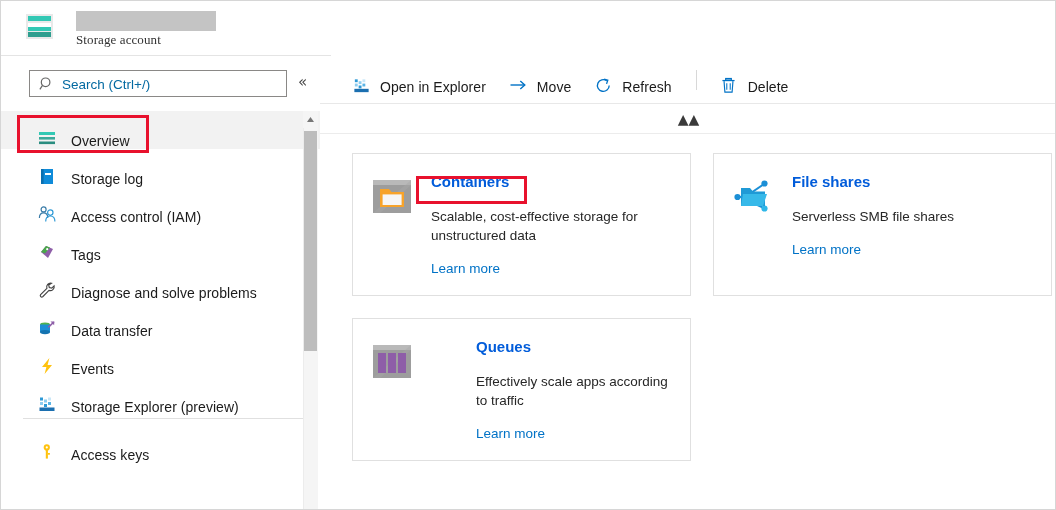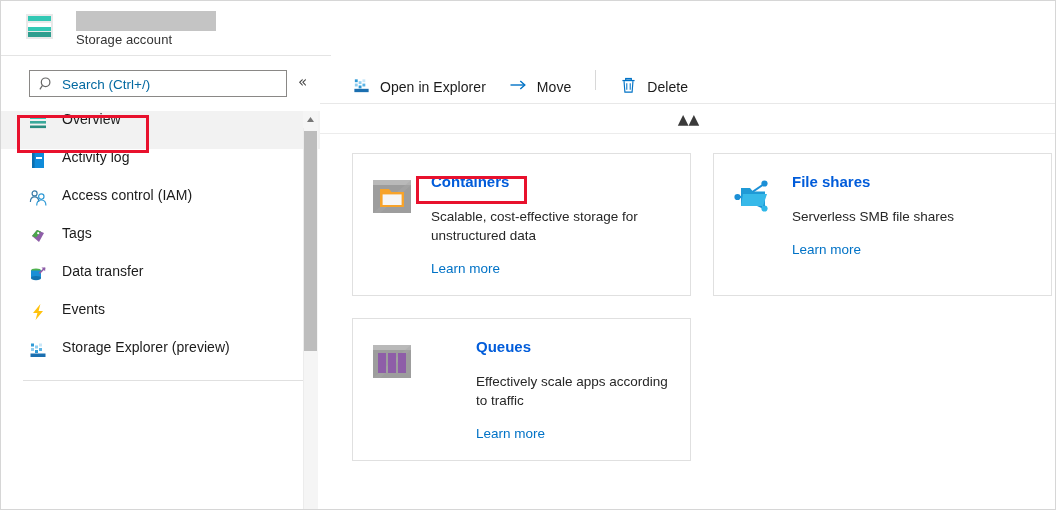--- a/index.html
+++ b/index.html
@@ -18,20 +18,21 @@
     border: 1px solid #d6d6d6;
     overflow: hidden;
   }
 
   
   .header {
     position: absolute; left: 0; top: 0;
     width: 330px; height: 55px;
     background: #ffffff;
     border-bottom: 1px solid #e4e4e4;
+    font-family: Liberation Serif, serif;
   }
   .hdr-icon {
     position: absolute; left: 22px; top: 9px;
     width: 33px; height: 33px;
   }
   .hdr-redacted {
     position: absolute; left: 75px; top: 10px;
     width: 140px; height: 20px;
     background: #c4c4c4;
   }
@@ -73,22 +74,22 @@
   .sidebar {
     position: absolute; left: 0; top: 110px;
     width: 330px; height: 400px;
     background: #ffffff;
     border-right: 1px solid #e4e4e4;
     overflow: hidden;
   }
   .nav-item {
     position: relative;
     height: 38px;
-    display: flex; align-items: flex-start;
-    padding-left: 26px;
+    display: flex; align-items: flex-end;
+    padding-left: 35px;
     cursor: pointer;
   }
   .nav-item.active { background: #f2f2f2; }
   .nav-ico {
     width: 22px; height: 22px;
     flex: 0 0 22px;
     display: flex; align-items: center; justify-content: center;
     margin-right: 13px;
   }
   .nav-label {
@@ -274,21 +275,21 @@
     </div>
 
     <div class="nav-item">
       <span class="nav-ico">
         <svg width="20" height="20" viewBox="0 0 20 20">
           <rect x="4" y="3" width="12" height="15" fill="#0f8bd9"></rect>
           <rect x="4" y="3" width="2.6" height="15" fill="#0a6fb0"></rect>
           <rect x="8" y="7" width="6" height="2" fill="#ffffff"></rect>
         </svg>
       </span>
-      <span class="nav-label">Activity log</span>
+      <span class="nav-label">Storage log</span>
     </div>
 
     <div class="nav-item">
       <span class="nav-ico">
         <svg width="20" height="20" viewBox="0 0 20 20">
           <circle cx="6.6" cy="5.4" r="2.5" fill="none" stroke="#3a7ca8" stroke-width="1.2"></circle>
           <path d="M2.4 14 C2.4 10.4 4.4 8.9 6.6 8.9 C8.8 8.9 10.8 10.4 10.8 14" fill="none" stroke="#3a7ca8" stroke-width="1.2"></path>
           <circle cx="13.3" cy="8.6" r="2.7" fill="none" stroke="#2f9ad6" stroke-width="1.2"></circle>
           <path d="M8.7 17.4 C8.7 13.5 10.9 12 13.3 12 C15.7 12 17.9 13.5 17.9 17.4" fill="none" stroke="#2f9ad6" stroke-width="1.2"></path>
         </svg>
@@ -300,20 +301,28 @@
       <span class="nav-ico">
         <svg width="20" height="20" viewBox="0 0 20 20">
           <path d="M4 10 L9 4 L16 7 L11 16 Z" fill="#8e5ea8"></path>
           <path d="M4 10 L9 4 L13 5.6 L8 11.6 Z" fill="#4aa84a"></path>
           <circle cx="10.2" cy="7.2" r="1.1" fill="#ffffff"></circle>
         </svg>
       </span>
       <span class="nav-label">Tags</span>
     </div>
 
+    <div class="nav-item">
+      <span class="nav-ico">
+        <svg width="20" height="20" viewBox="0 0 20 20">
+          <path d="M14.5 3.2 a3.9 3.9 0 0 0 -4.6 5.1 L3.6 14.6 a1.5 1.5 0 0 0 2.1 2.1 l6.3 -6.3 a3.9 3.9 0 0 0 5.1 -4.6 l-2.3 2.3 l-2.5 -0.6 l-0.6 -2.5 z" fill="none" stroke="#444" stroke-width="1.15"></path>
+        </svg>
+      </span>
+      <span class="nav-label">Diagnose and solve problems</span>
+    </div>
 
     <div class="nav-item">
       <span class="nav-ico">
         <svg width="20" height="20" viewBox="0 0 20 20">
           <ellipse cx="8" cy="6.5" rx="5" ry="2.1" fill="#4fb24f"></ellipse>
           <rect x="3" y="6.5" width="10" height="7.6" fill="#1b8fd6"></rect>
           <ellipse cx="8" cy="14.1" rx="5" ry="2.1" fill="#1473b0"></ellipse>
           <path d="M11.3 9.4 L16.8 4" stroke="#8e5ea8" stroke-width="1.6"></path>
           <path d="M13.5 3.6 L17.4 3.4 L17.1 7.3 Z" fill="#8e5ea8"></path>
         </svg>
@@ -340,20 +349,31 @@
           <rect x="7" y="10" width="3" height="3" fill="#2f9ad6"></rect>
           <rect x="11" y="8" width="3" height="3" fill="#5bb4e5"></rect>
           <rect x="2.5" y="13.5" width="15" height="3.5" fill="#1b6fb0"></rect>
         </svg>
       </span>
       <span class="nav-label">Storage Explorer (preview)</span>
     </div>
 
     <div class="nav-divider"></div>
 
+    <div class="nav-item">
+      <span class="nav-ico">
+        <svg width="20" height="20" viewBox="0 0 20 20">
+          <circle cx="9.8" cy="5.4" r="3.1" fill="#ffc20e"></circle>
+          <circle cx="9.8" cy="5.4" r="1.1" fill="#ffffff"></circle>
+          <rect x="8.8" y="7.6" width="2.1" height="9" fill="#ffc20e"></rect>
+          <rect x="10.9" y="11" width="2" height="1.7" fill="#ffc20e"></rect>
+        </svg>
+      </span>
+      <span class="nav-label">Access keys</span>
+    </div>
   </div>
 
   <div class="sb-track"></div>
   <div class="sb-up">
     <svg width="9" height="7" viewBox="0 0 9 7">
         <path d="M4.5 1 L8 6 L1 6 Z" fill="#777"></path>
       </svg>
   </div>
   <div class="sb-thumb"></div>
 
@@ -377,20 +397,29 @@
     <div class="tb-btn">
       <span class="tb-ico">
         <svg width="20" height="20" viewBox="0 0 20 20">
           <line x1="2.5" y1="10" x2="16" y2="10" stroke="#0072c6" stroke-width="1.4"></line>
           <path d="M12.3 5.9 L16.8 10 L12.3 14.1" fill="none" stroke="#0072c6" stroke-width="1.4"></path>
         </svg>
       </span>
       <span class="tb-label">Move</span>
     </div>
 
+    <div class="tb-btn">
+      <span class="tb-ico">
+        <svg width="19" height="19" viewBox="0 0 20 20">
+          <path d="M16 10 a6.2 6.2 0 1 1 -2.6 -5.05" fill="none" stroke="#0072c6" stroke-width="1.4"></path>
+          <path d="M10.6 3.2 L14.5 4.5 L13.2 8.3" fill="none" stroke="#0072c6" stroke-width="1.4"></path>
+        </svg>
+      </span>
+      <span class="tb-label">Refresh</span>
+    </div>
 
     <div class="tb-sep"></div>
 
     <div class="tb-btn">
       <span class="tb-ico">
         <svg width="19" height="19" viewBox="0 0 20 20">
           <rect x="7" y="2.6" width="6" height="1.6" fill="none" stroke="#0072c6" stroke-width="1.2"></rect>
           <line x1="3.6" y1="4.8" x2="16.4" y2="4.8" stroke="#0072c6" stroke-width="1.3"></line>
           <path d="M5.3 5.4 L6.2 17 L13.8 17 L14.7 5.4" fill="none" stroke="#0072c6" stroke-width="1.2"></path>
           <line x1="8.2" y1="7.7" x2="8.2" y2="14.6" stroke="#0072c6" stroke-width="1.1"></line>

